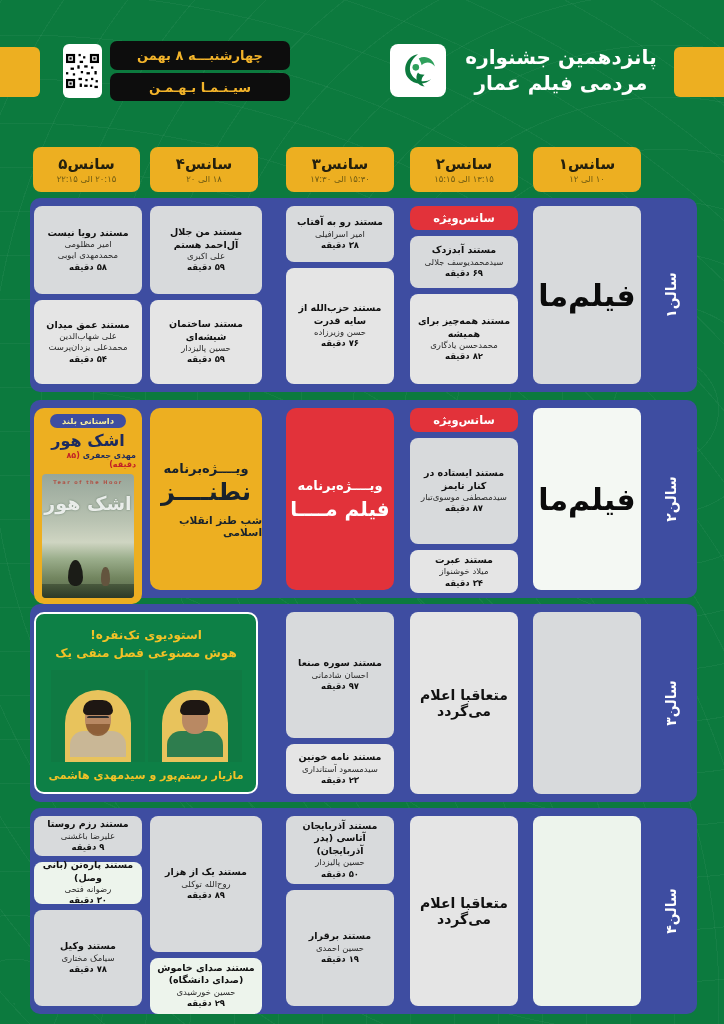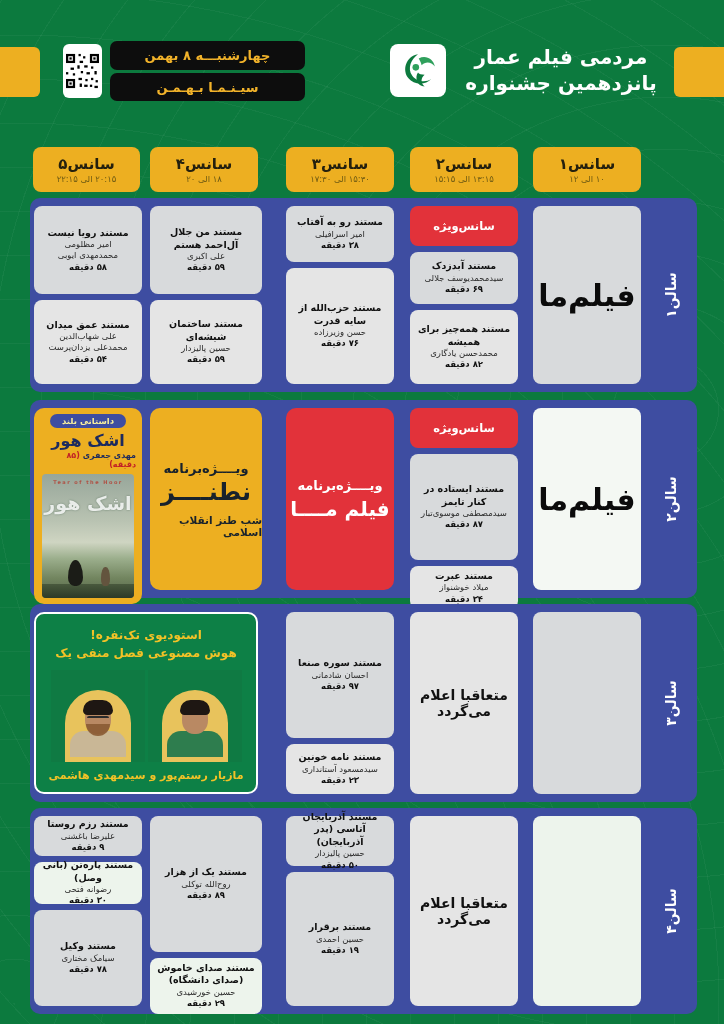--- a/index.html
+++ b/index.html
@@ -8,21 +8,21 @@
   .sheet{position:relative;width:724px;height:1024px;background:#0C7A3E;overflow:hidden}
   .texture{position:absolute;inset:0;
     background:
       repeating-radial-gradient(circle at 92% 40%, rgba(255,255,255,.045) 0 1px, transparent 1px 52px),
       repeating-radial-gradient(circle at 2% 98%, rgba(255,255,255,.04) 0 1px, transparent 1px 44px);}
   
   .bar{position:absolute;top:47px;height:50px;background:#EDAF21}
   .bar.left{left:0;width:40px;border-radius:0 6px 6px 0}
   .bar.right{left:674px;width:50px;border-radius:6px 0 0 6px}
   .qrbox{position:absolute;left:63px;top:44px;width:39px;height:54px;background:#fff;border-radius:6px;padding:3px;display:flex;align-items:center;justify-content:center}
-  .hb{position:absolute;left:110px;width:195px;background:#0d0d0d;border-radius:7px;display:flex;align-items:center;justify-content:center;direction:rtl}
+  .hb{position:absolute;left:110px;width:180px;background:#0d0d0d;border-radius:7px;display:flex;align-items:center;justify-content:center;direction:rtl}
   .hb1{top:41px;height:29px}
   .hb2{top:73px;height:28px}
   .hb1 span{color:#F2B32A;font-size:13px;font-weight:bold}
   .hb2 span{color:#F2B32A;font-size:13px;font-weight:bold;letter-spacing:4px}
   .logobox{position:absolute;left:390px;top:44px;width:56px;height:53px;background:#fff;border-radius:8px;display:flex;align-items:center;justify-content:center}
   .kufic{position:absolute;left:452px;top:44px;width:218px;height:53px;direction:rtl;text-align:center;color:#fff;font-weight:bold;font-size:20px;line-height:26px;letter-spacing:1px;white-space:nowrap}
   
   .sess{position:absolute;top:147px;height:45px;width:108px;background:#EDAF21;border-radius:8px;display:flex;flex-direction:column;justify-content:center;text-align:center;direction:rtl}
   .sx1{left:533px}.sx2{left:410px}.sx3{left:286px}.sx4{left:150px}.sx5{left:33px;width:107px}
   .sl{font-size:15px;font-weight:bold;color:#24200e}
@@ -31,22 +31,22 @@
   .row{position:absolute;left:30px;width:667px;background:#3E4DA1;border-radius:10px}
   .row1{top:198px;height:194px}.row2{top:400px;height:198px}
   .row3{top:604px;height:198px}.row4{top:808px;height:206px}
   .hall{position:absolute;top:0;bottom:0;left:615px;width:52px;display:flex;align-items:center;justify-content:center}
   .hall span{transform:rotate(-90deg);color:#fff;font-weight:bold;font-size:14px;white-space:nowrap;direction:rtl}
   .col{position:absolute;top:8px;bottom:8px;display:flex;flex-direction:column;gap:6px}
   .x-s5{left:4px;width:108px}.x-s4{left:120px;width:112px}.x-s3{left:256px;width:108px}.x-s2{left:380px;width:108px}.x-s1{left:503px;width:108px}
   .cell{border-radius:8px;direction:rtl;display:flex;flex-direction:column;justify-content:center;align-items:center;text-align:center;padding:4px 6px}
   .gray{background:#D8DADC}.white{background:#e5e5e5}.mint{background:#EDF4EC}.paper{background:#F4F8F3}
   .grow{flex:1}
-  .h24{height:40px;flex:none}.h40{height:40px;flex:none}.h42{height:42px;flex:none}.h52{height:52px;flex:none}
-  .h56{height:56px;flex:none}.h62{height:50px;flex:none}.h70{height:70px;flex:none}.h88{height:88px;flex:none}
+  .h24{height:24px;flex:none}.h40{height:40px;flex:none}.h42{height:42px;flex:none}.h52{height:52px;flex:none}
+  .h56{height:56px;flex:none}.h62{height:68px;flex:none}.h70{height:70px;flex:none}.h88{height:88px;flex:none}
   .h106{height:106px;flex:none}.h126{height:126px;flex:none}.h136{height:136px;flex:none}
   .ct{font-weight:bold;font-size:9.5px;color:#101010;line-height:1.3}
   .cd{font-size:8.5px;color:#2a2a2a;line-height:1.35}
   .cm{font-size:8.5px;font-weight:bold;color:#101010;line-height:1.35}
   .badge-red{background:#E2323A;border-radius:8px;color:#fff;font-weight:bold;font-size:11.5px;display:flex;align-items:center;justify-content:center;direction:rtl}
   .bigma{font-size:30px;font-weight:bold;color:#0b0b0b;direction:rtl}
   .tba{font-size:14px;font-weight:bold;color:#111;direction:rtl}
   
   .redcell{background:#E2323A;border-radius:10px;flex:1;display:flex;flex-direction:column;align-items:center;justify-content:center;direction:rtl;color:#fff}
   .redcell .sp1{font-size:13px;font-weight:bold}
@@ -136,22 +136,22 @@
   <div class="logobox">
     <svg width="44" height="44" viewBox="0 0 60 60">
       <path d="M30 7 C13 10 8 29 17 40 C24 49 40 50 48 41 C41 46 28 45 22 36 C15 26 21 13 30 7 Z" fill="#0D7A3E"></path>
       <path d="M31 13 C40 8 51 13 53 24 C48 17 40 17 35 22 C34 18 32 15 31 13 Z" fill="#2FA05C"></path>
       <path d="M30 32 C25 39 29 51 39 51 C33 46 34 39 39 35 C35 35 31 34 30 32 Z" fill="#0D7A3E"></path>
       <circle cx="27" cy="25" r="4.5" fill="#2FA05C"></circle>
     </svg>
   </div>
 
   <div class="kufic">
+    <div>پانزدهمین جشنواره</div>
     <div>مردمی فیلم عمار</div>
-    <div>پانزدهمین جشنواره</div>
   </div>
 
   <div class="sess sx1">
     <div class="sl">سانس۱</div>
     <div class="st">۱۰ الی ۱۲</div>
   </div>
   <div class="sess sx2">
     <div class="sl">سانس۲</div>
     <div class="st">۱۳:۱۵ الی ۱۵:۱۵</div>
   </div>

